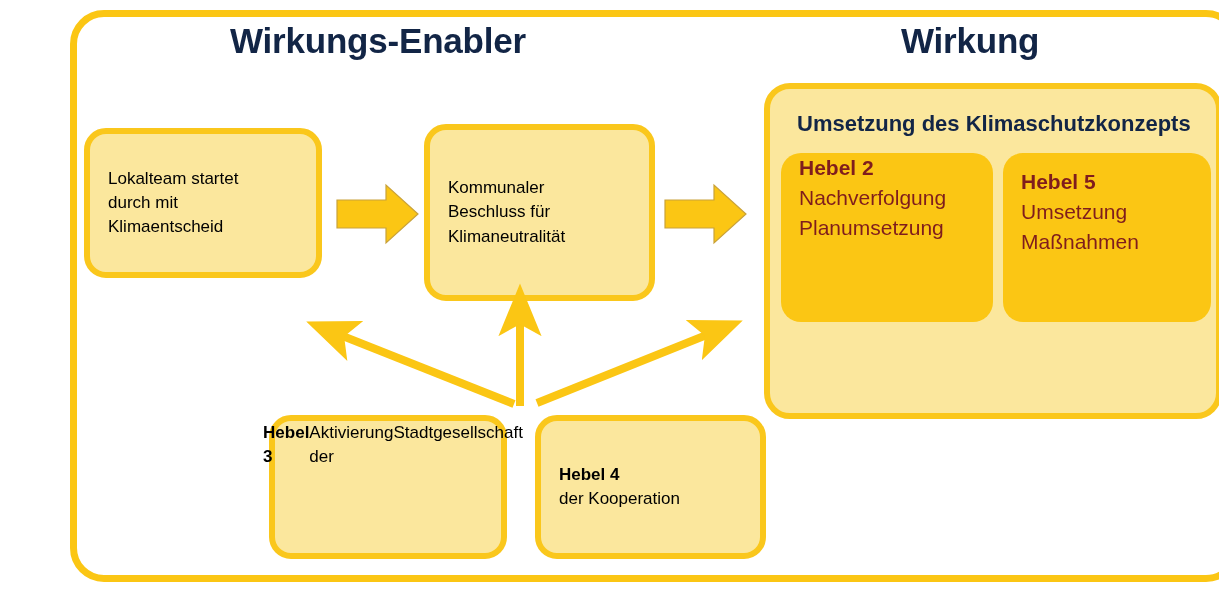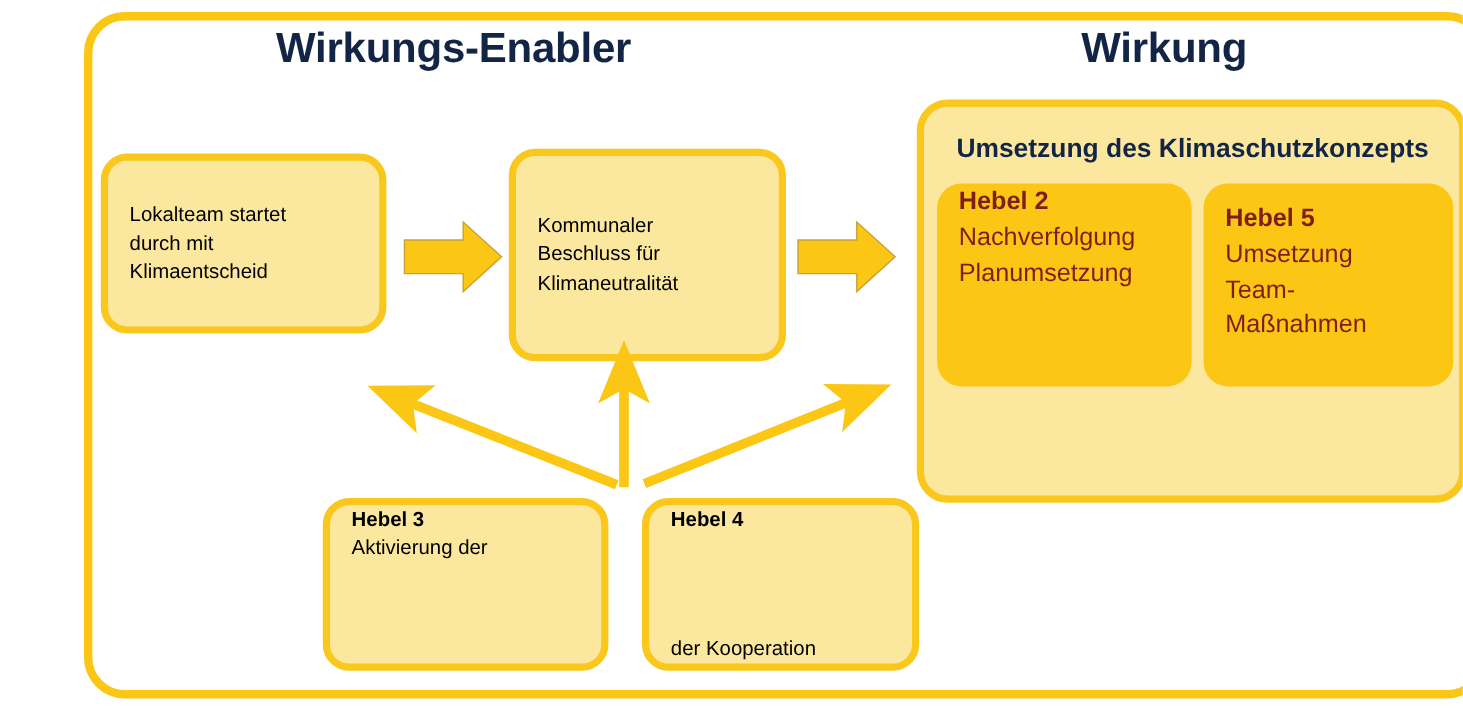--- a/index.html
+++ b/index.html
@@ -77,26 +77,26 @@
     display: flex; flex-direction: column; justify-content: center;
     padding-top: 0; padding-bottom: 0;
   }
   #card-hebel1 {
     left: 376px; top: 124px; width: 231px; height: 177px;
     display: flex; flex-direction: column; justify-content: center;
     padding-top: 0; padding-bottom: 0;
   }
   #card-hebel3 {
     left: 221px; top: 415px; width: 238px; height: 144px;
-    display: flex; flex-direction: column; justify-content: flex-start;
+    display: flex; justify-content: center;
     padding-top: 0; padding-bottom: 0;
   }
   #card-hebel4 {
     left: 487px; top: 415px; width: 231px; height: 144px;
-    display: flex; flex-direction: column; justify-content: space-between;
+    display: flex; flex-direction: column; justify-content: center;
     padding-top: 0; padding-bottom: 0;
   }
 
   
   #wirkung-container {
     position: absolute;
     left: 716px; top: 83px; width: 458px; height: 336px;
     background: #FBE79D;
     border: 6px solid #FAC71C;
     border-radius: 26px;
@@ -163,27 +163,27 @@
 
   <div class="card-dark" id="card-hebel2">
     <span class="card-title">Hebel 2</span>
     <span class="card-line">Nachverfolgung</span>
     <span class="card-line">Planumsetzung</span>
   </div>
 
   <div class="card-dark" id="card-hebel5">
     <span class="card-title">Hebel 5</span>
     <span class="card-line">Umsetzung</span>
-    <span class="card-line">Team-</span>
     <span class="card-line">Maßnahmen</span>
   </div>
 
   <div class="card-light" id="card-hebel3">
     <span class="card-title">Hebel 3</span>
     <span class="card-line">Aktivierung der</span>
+    <span class="card-line">Stadtgesellschaft</span>
   </div>
 
   <div class="card-light" id="card-hebel4">
     <span class="card-title">Hebel 4</span>
     <span class="card-line">der Kooperation</span>
   </div>
 
   <div class="block-arrow" id="arrow-lokalteam-hebel1">
     <svg width="84" height="62" viewBox="0 0 84 62">
       <path d="M1,17 L50,17 L50,2 L82,31 L50,60 L50,45 L1,45 Z" fill="#FBC614" stroke="#C9A23A" stroke-width="1.2"></path>

